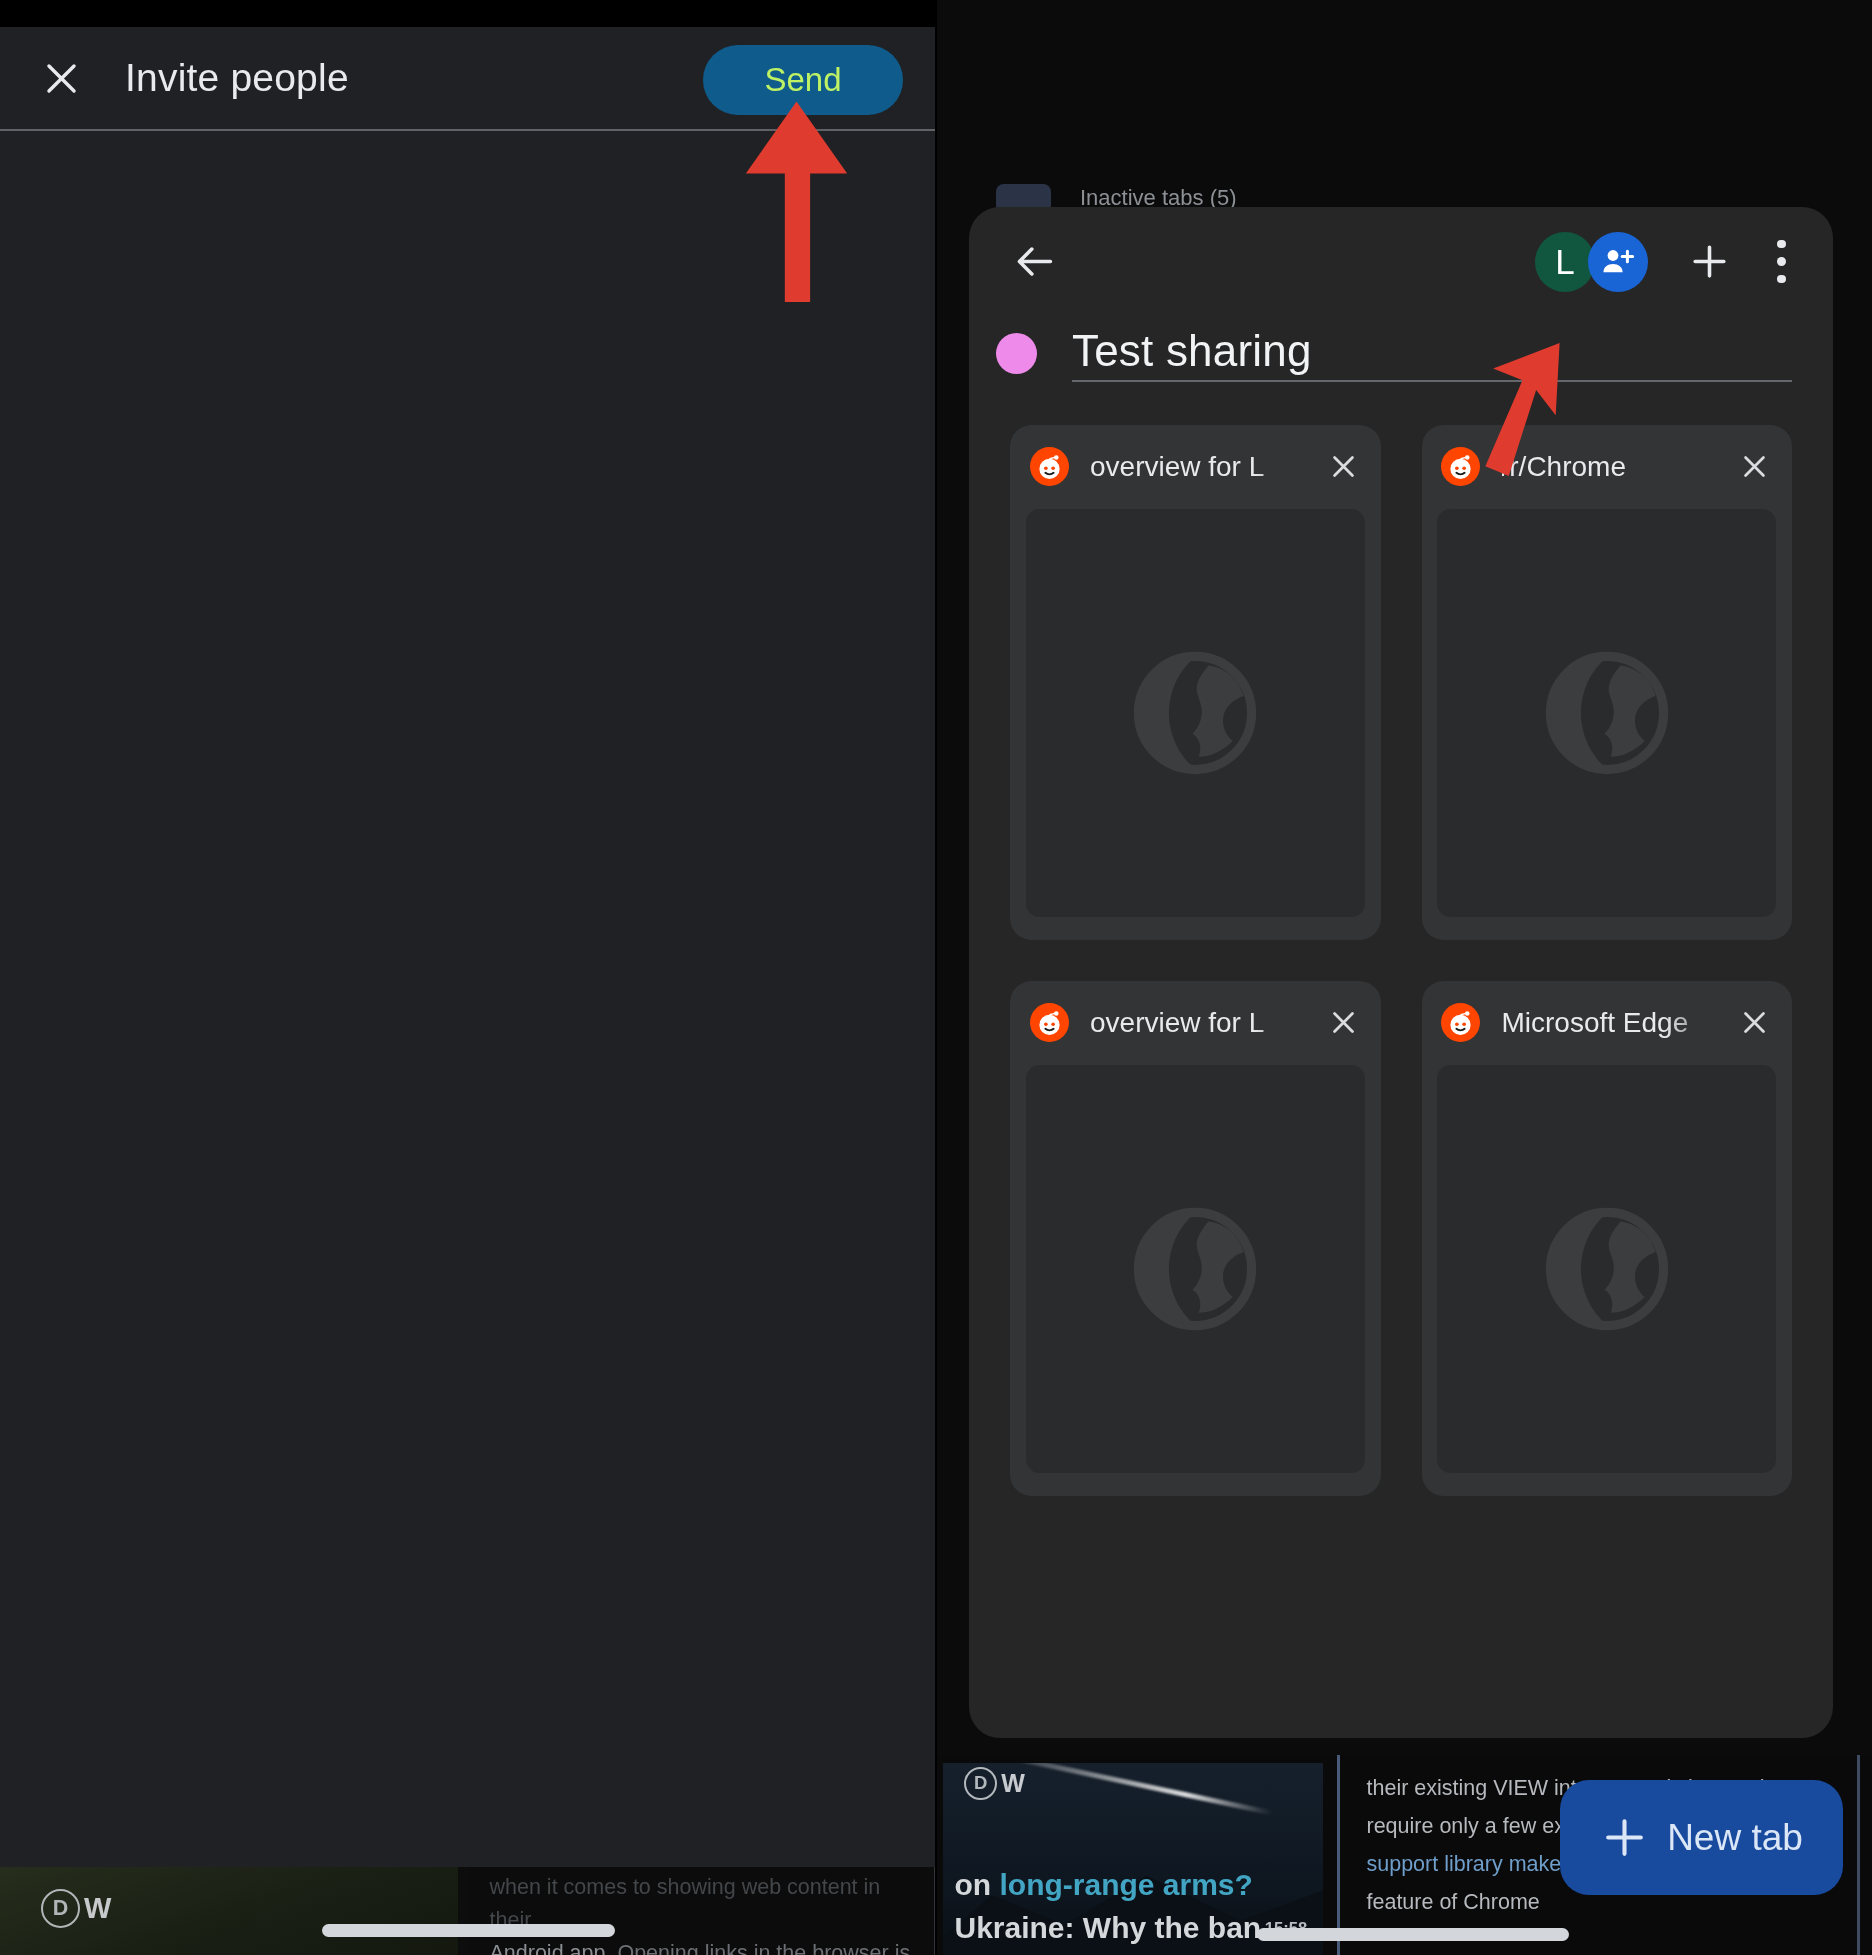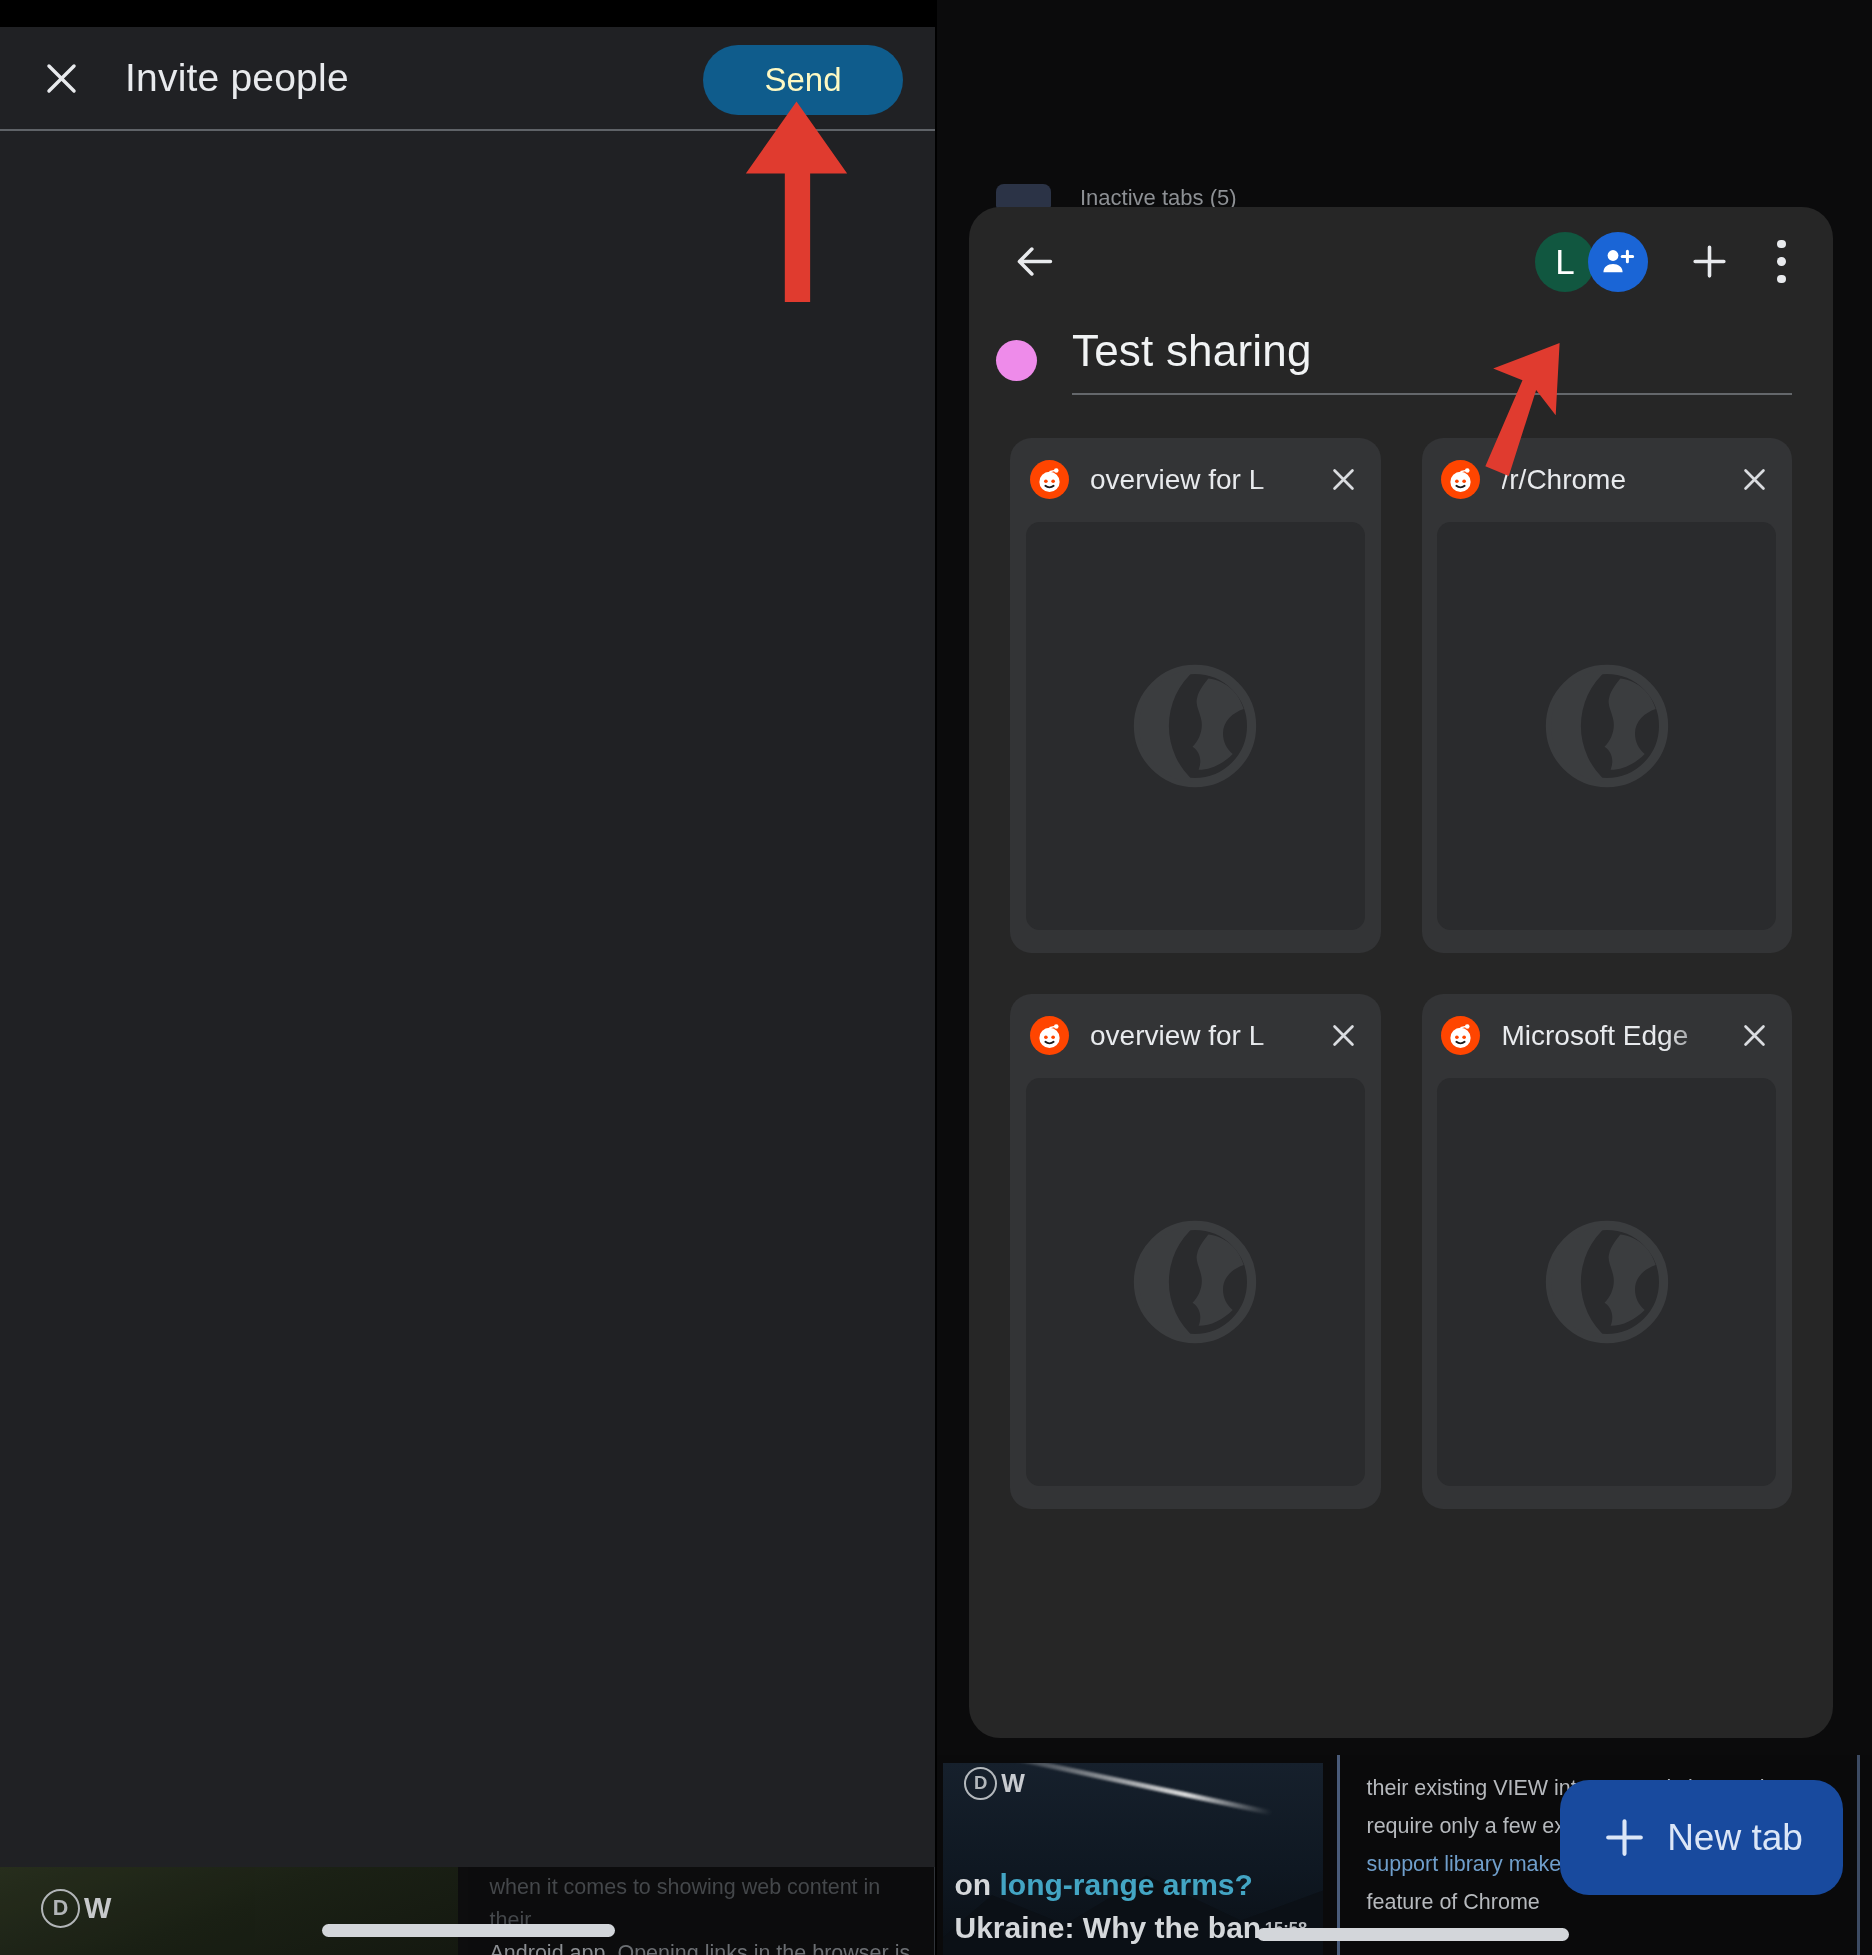--- a/index.html
+++ b/index.html
@@ -40,21 +40,21 @@
   }
   .send-btn {
     position: absolute; right: 32px; top: 17.6px;
     width: 200px; height: 70px;
     border-radius: 35px;
     background: #0f5c8c;
     display: flex; align-items: center; justify-content: center;
     cursor: pointer; border: none;
   }
   .send-btn span {
-    font-size: 33px; color: #fef9c3; font-weight: 400;
+    font-size: 33px; color: #bef264; font-weight: 400;
   }
 
   .to-row {
     position: relative;
     height: 117px;
     display: flex; align-items: center;
     padding-left: 25px;
   }
   .to-label { font-size: 28px; color: #c9ccd1; margin-right: 21.5px; }
   .chip {
@@ -214,21 +214,21 @@
     display:flex; align-items:center;
     padding: 9.8px 0 0 27px;
   }
   .color-dot {
     width: 41px; height: 41px; border-radius:50%; background:#ee8bea;
     flex:0 0 41px; cursor:pointer;
   }
   .title-wrap { margin-left: 35px; flex:1; padding-right: 41px; }
   .group-title {
     font-size: 44px; color:#f1f3f4; font-weight:400; letter-spacing:0.2px;
-    padding-bottom: 17px;
+    padding-bottom: 4px;
   }
   .title-underline { height:2px;background:#64676b;width:100%; }
 
   .tab-grid {
     display:grid; grid-template-columns: 1fr 1fr;
     gap: 41px 41px;
     padding: 43px 41px 0 41px;
   }
   .tab-card {
     background:#333436;

